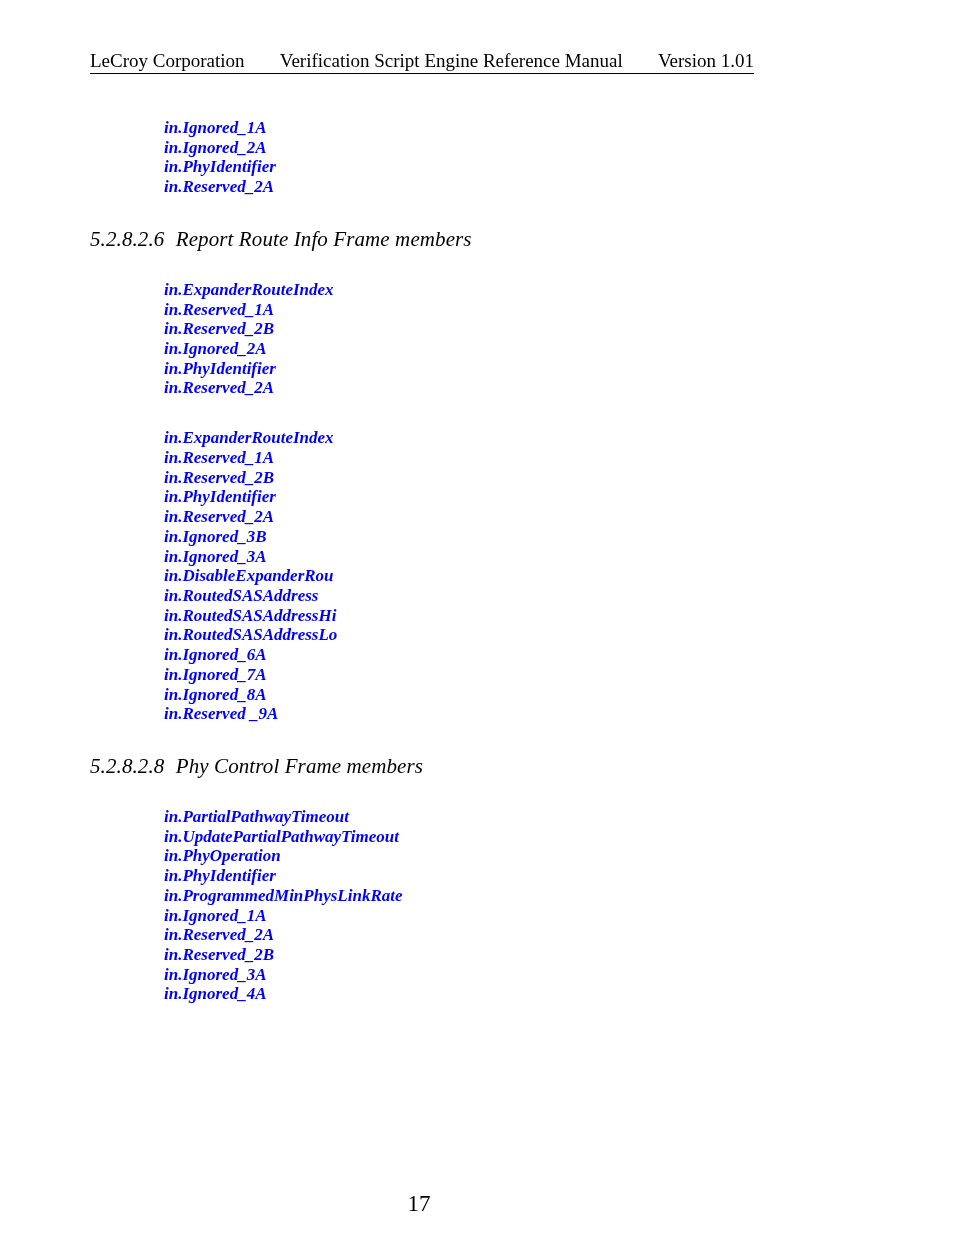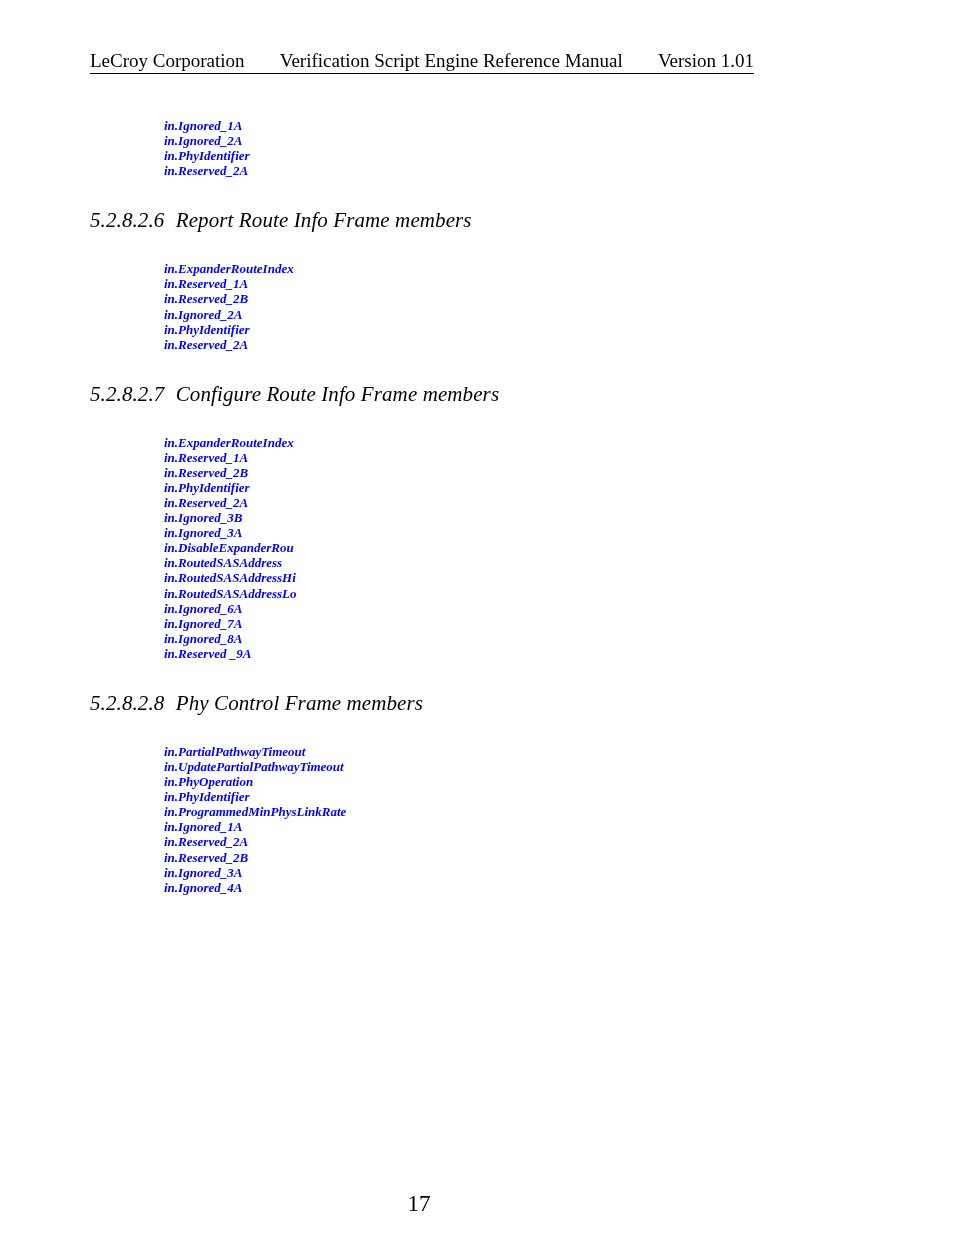--- a/index.html
+++ b/index.html
@@ -47,21 +47,21 @@
     display: inline-block;
     width: 6px;
   }
   .members-block {
     margin-left: 74px;
     margin-top: 28px;
     margin-bottom: 30px;
     line-height: 1.16;
     font-style: italic;
     font-weight: bold;
-    font-size: 13px;
+    font-size: 17px;
     color: #0000ff;
   }
   .members-block div {
     white-space: nowrap;
   }
   .footer {
     position: absolute;
     bottom: 18px;
     left: 0;
     right: 0;
@@ -95,24 +95,20 @@
     </div>
     <div class="members-block">
       <div>in.ExpanderRouteIndex</div>
       <div>in.Reserved_1A</div>
       <div>in.Reserved_2B</div>
       <div>in.Ignored_2A</div>
       <div>in.PhyIdentifier</div>
       <div>in.Reserved_2A</div>
     </div>
 
-    <div class="section-heading">
-      <span>5.2.8.2.7</span><span class="gap"></span>
-      <span>Configure Route Info Frame members</span>
-    </div>
     <div class="members-block">
       <div>in.ExpanderRouteIndex</div>
       <div>in.Reserved_1A</div>
       <div>in.Reserved_2B</div>
       <div>in.PhyIdentifier</div>
       <div>in.Reserved_2A</div>
       <div>in.Ignored_3B</div>
       <div>in.Ignored_3A</div>
       <div>in.DisableExpanderRou</div>
       <div>in.RoutedSASAddress</div>

